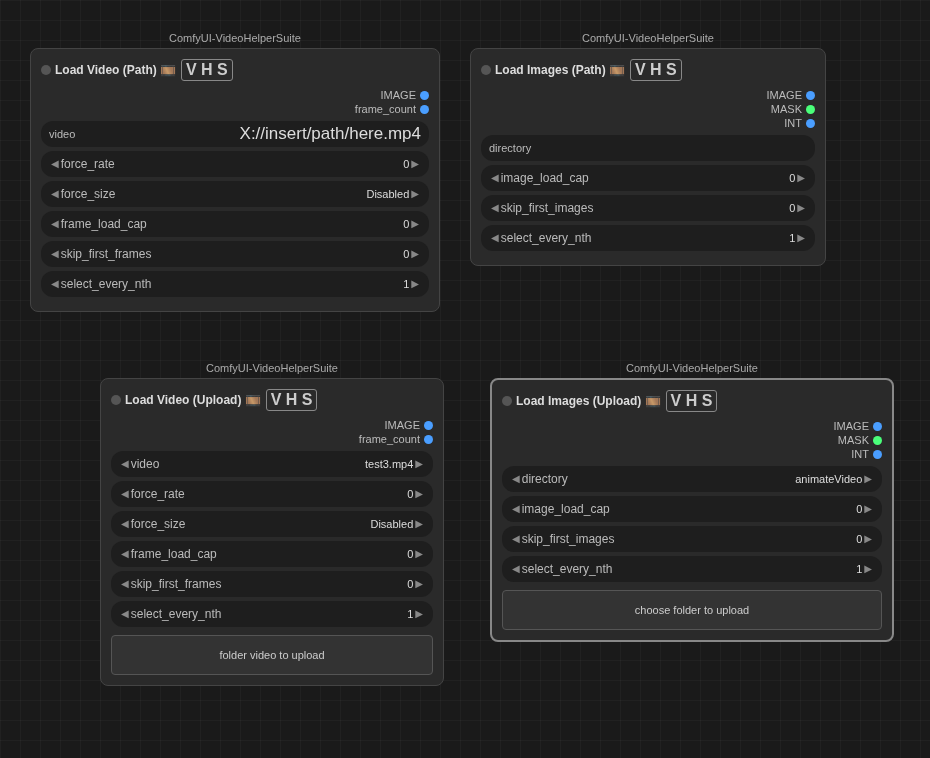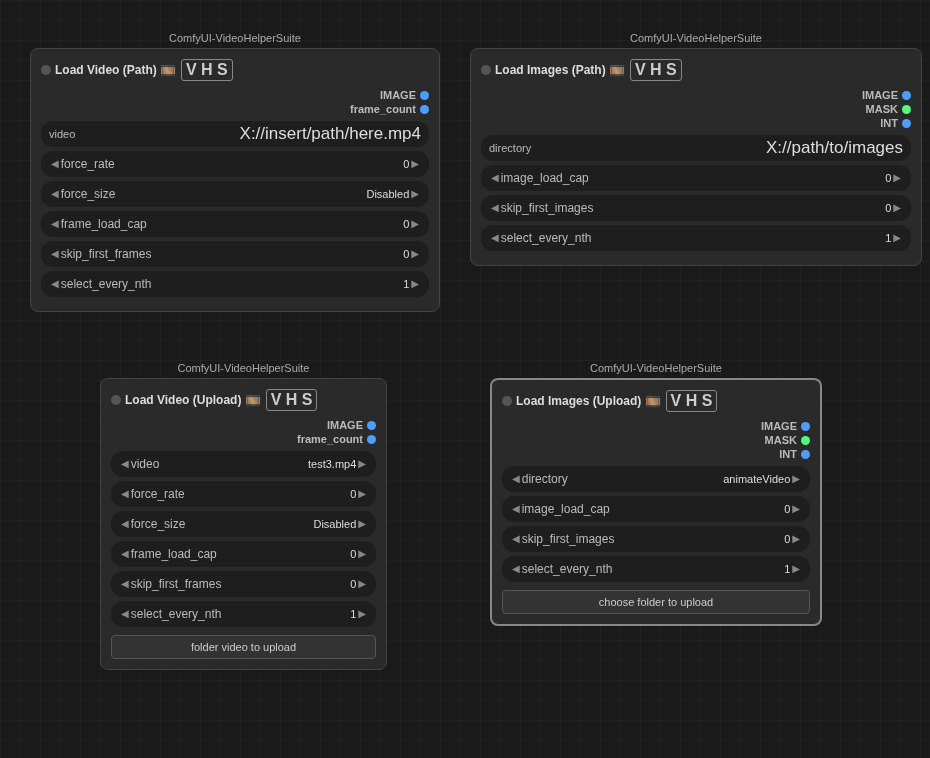--- a/index.html
+++ b/index.html
@@ -72,21 +72,20 @@
       border: 1px solid #888;
       font-size: 16px;
     }
 
     .outputs {
       display: flex;
       flex-direction: column;
       align-items: flex-end;
       margin-bottom: 6px;
       gap: 2px;
-      font-weight: bold;
     }
 
     .output-row {
       display: flex;
       align-items: center;
       gap: 4px;
     }
 
     .output-label {
       font-size: 11px;
@@ -159,21 +158,21 @@
       text-align: right;
     }
 
     .upload-btn {
       width: 100%;
       background: #333;
       border: 1px solid #555;
       border-radius: 4px;
       color: #ccc;
       font-size: 11px;
-      padding: 5px 10px;
+      padding: 13px 10px;
       cursor: pointer;
       margin-top: 4px;
       text-align: center;
     }
 
     .node-selected {
       border: 2px solid #888;
     }
   </style>
 </head>
@@ -230,21 +229,21 @@
       <button class="arrow-btn">◀</button>
       <span class="field-label">select_every_nth</span>
       <span class="field-value">1</span>
       <button class="arrow-btn">▶</button>
     </div>
   </div>
 </div>
 
 <div class="node-container" style="left: 470px; top: 30px;">
   <div class="node-header">ComfyUI-VideoHelperSuite</div>
-  <div class="node-body" style="width: 452px;">
+  <div class="node-body" style="width: 356px;">
     <div class="node-title-row">
       <div class="status-dot"></div>
       <span class="node-title">Load Images (Path)</span>
       <span style="font-size:13px;">🎞️</span>
       <span class="badge badge-vhs">V H S</span>
     </div>
     <div class="outputs">
       <div class="output-row">
         <span class="output-label">IMAGE</span>
         <div class="connector-dot dot-blue"></div>
@@ -253,21 +252,20 @@
         <span class="output-label">MASK</span>
         <div class="connector-dot dot-green"></div>
       </div>
       <div class="output-row">
         <span class="output-label">INT</span>
         <div class="connector-dot dot-blue"></div>
       </div>
     </div>
     <div class="text-field-row">
       <span class="text-field-key">directory</span>
-      <span class="text-field-val">X://path/to/images</span>
     </div>
     <div class="field-row">
       <button class="arrow-btn">◀</button>
       <span class="field-label">image_load_cap</span>
       <span class="field-value">0</span>
       <button class="arrow-btn">▶</button>
     </div>
     <div class="field-row">
       <button class="arrow-btn">◀</button>
       <span class="field-label">skip_first_images</span>
@@ -278,21 +276,21 @@
       <button class="arrow-btn">◀</button>
       <span class="field-label">select_every_nth</span>
       <span class="field-value">1</span>
       <button class="arrow-btn">▶</button>
     </div>
   </div>
 </div>
 
 <div class="node-container" style="left: 100px; top: 360px;">
   <div class="node-header">ComfyUI-VideoHelperSuite</div>
-  <div class="node-body" style="width: 287px;">
+  <div class="node-body" style="width: 344px;">
     <div class="node-title-row">
       <div class="status-dot"></div>
       <span class="node-title">Load Video (Upload)</span>
       <span style="font-size:13px;">🎞️</span>
       <span class="badge badge-vhs">V H S</span>
     </div>
     <div class="outputs">
       <div class="output-row">
         <span class="output-label">IMAGE</span>
         <div class="connector-dot dot-blue"></div>
@@ -337,21 +335,21 @@
       <span class="field-label">select_every_nth</span>
       <span class="field-value">1</span>
       <button class="arrow-btn">▶</button>
     </div>
     <button class="upload-btn">folder video to upload</button>
   </div>
 </div>
 
 <div class="node-container" style="left: 490px; top: 360px;">
   <div class="node-header">ComfyUI-VideoHelperSuite</div>
-  <div class="node-body node-selected" style="width: 332px;">
+  <div class="node-body node-selected" style="width: 404px;">
     <div class="node-title-row">
       <div class="status-dot"></div>
       <span class="node-title">Load Images (Upload)</span>
       <span style="font-size:13px;">🎞️</span>
       <span class="badge badge-vhs">V H S</span>
     </div>
     <div class="outputs">
       <div class="output-row">
         <span class="output-label">IMAGE</span>
         <div class="connector-dot dot-blue"></div>

